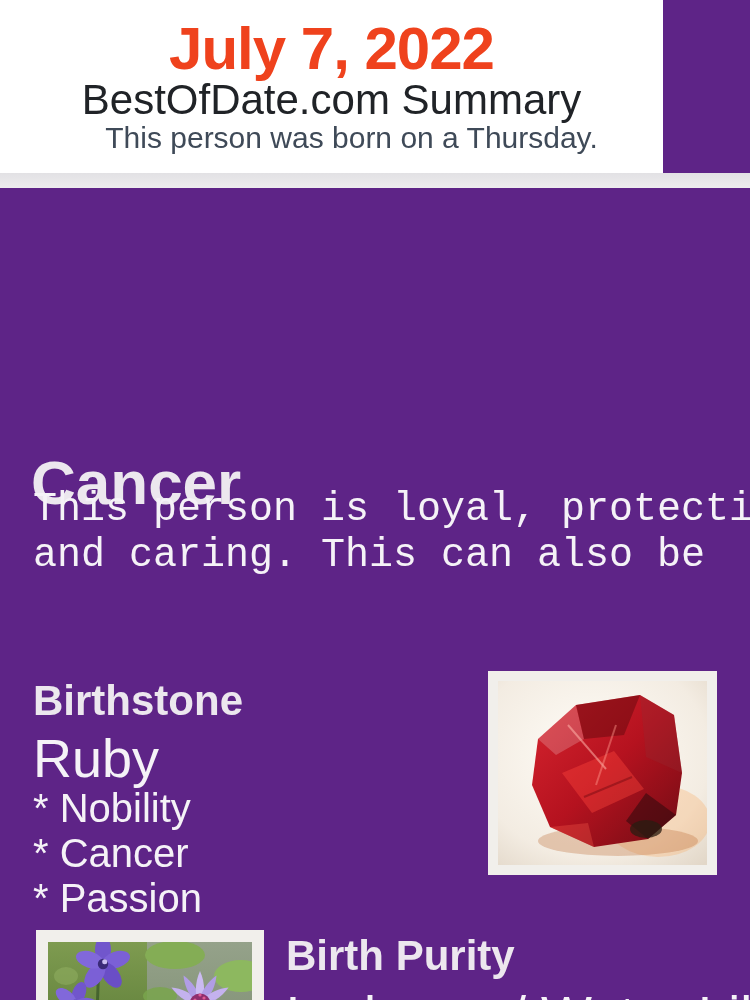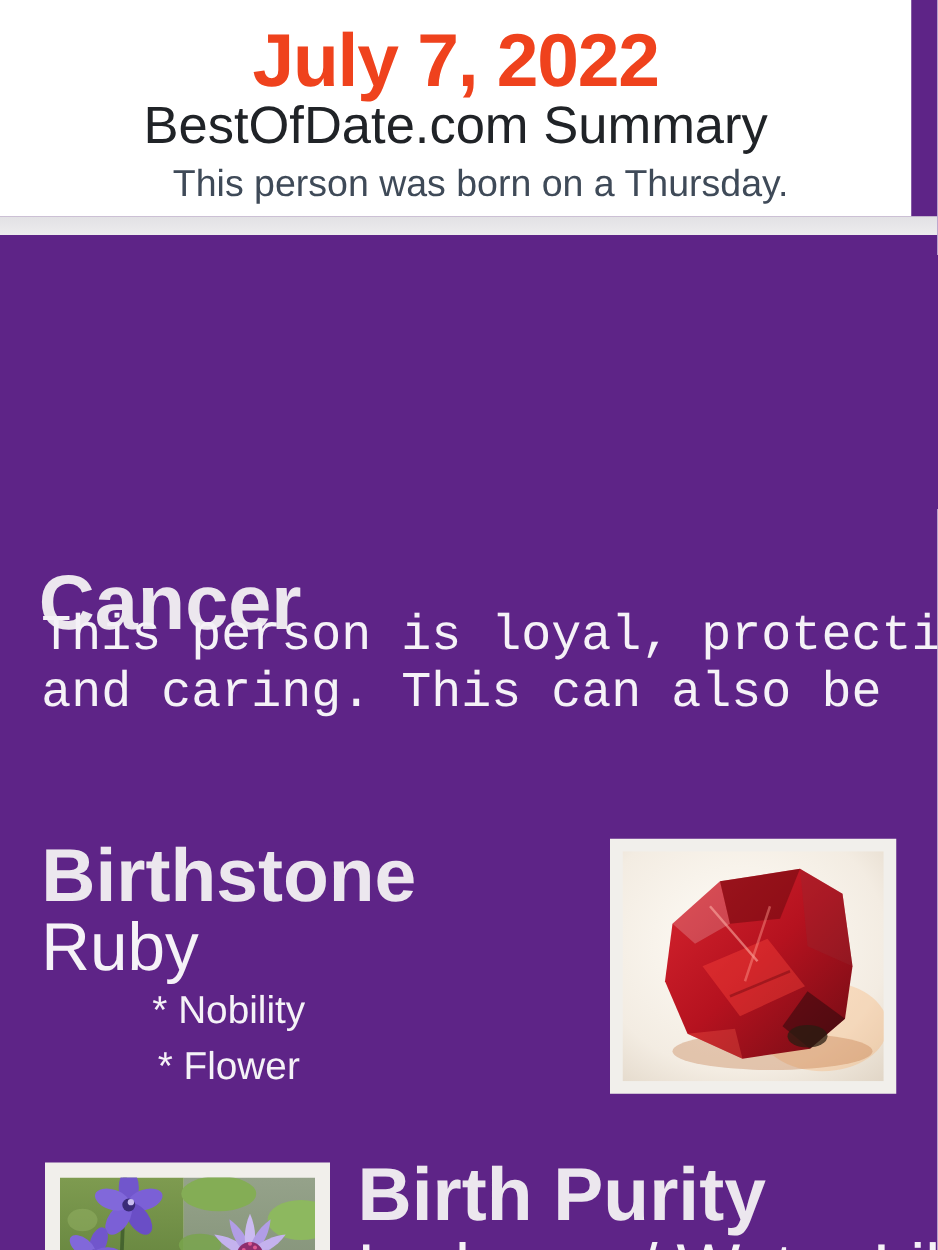--- a/index.html
+++ b/index.html
@@ -2,32 +2,32 @@
 <html style="--date_orange: #ef421d; --panel_purple: #5e2487; --divider_gray: #e6e5e7; --header_text: #202327; --born_text: #3f4a58; --panel_heading_text: #ece7ee; --panel_body_text: #f5f2f7;"><head>
 <meta charset="utf-8">
 <style>
   html,body{margin:0;padding:0;background:#fff;}
   .page{
     position:relative;width:750px;height:1000px;overflow:hidden;
     background:var(--panel_purple,#5e2487);
     font-family:"Liberation Sans","DejaVu Sans",sans-serif;
   }
   
-  .header{position:absolute;left:0;top:0;width:729px;height:173px;background:#ffffff;text-align:center;}
+  .header{position:absolute;left:0;top:0;width:663px;height:173px;background:#ffffff;text-align:center;}
   .date-title{padding-top:18px;font-size:60px;line-height:62px;font-weight:700;letter-spacing:-1px;color:var(--date_orange,#ef421d);}
   .site-summary{margin-top:3px;font-size:42px;line-height:34px;font-weight:500;color:var(--header_text,#202327);}
-  .born-line{margin-top:15px;font-size:30px;line-height:32px;color:var(--born_text,#3f4a58);padding-left:40px;}
+  .born-line{margin-top:5px;font-size:30px;line-height:32px;color:var(--born_text,#3f4a58);padding-left:40px;}
   .divider{position:absolute;left:0;top:173px;width:750px;height:15px;background:linear-gradient(180deg,#e2e1e4 0%,#edecee 100%);}
   
   .panel{position:absolute;left:0;top:192px;width:750px;height:708px;}
   .zodiac-title{position:absolute;left:31px;top:218px;font-size:62px;line-height:62px;font-weight:700;color:var(--panel_heading_text,#ece7ee);}
   .zodiac-desc{position:absolute;left:33px;top:295px;font-size:40px;line-height:46px;color:var(--panel_body_text,#f5f2f7);white-space:nowrap;font-family:Liberation Mono, monospace;}
-  .sec-heading{margin:0;font-size:60px;line-height:62px;font-weight:700;color:var(--panel_heading_text,#ece7ee);white-space:nowrap;}
+  .sec-heading{margin:0;font-size:42px;line-height:62px;font-weight:700;color:var(--panel_heading_text,#ece7ee);white-space:nowrap;}
   .sec-name{font-size:54px;line-height:44px;margin-top:4px;color:var(--panel_body_text,#f5f2f7);white-space:nowrap;}
-  .trait{font-size:31px;line-height:34px;margin-top:11px;color:var(--panel_body_text,#f5f2f7);white-space:nowrap;text-align:center;}
+  .trait{font-size:40px;line-height:34px;margin-top:11px;color:var(--panel_body_text,#f5f2f7);white-space:nowrap;}
   .bs-text{position:absolute;left:33px;top:478px;}
   .fl-text{position:absolute;left:286px;top:733px;}
   .fl-text .sec-name{margin-top:6px;}
   
   .photo{position:absolute;margin:0;background:#f1efeb;box-sizing:border-box;}
   .photo.ruby{left:488px;top:479px;width:229px;height:204px;padding:10px;}
   .photo.flowers{left:36px;top:738px;width:228px;height:208px;padding:12px;}
   .photo svg{display:block;}
 </style>
 </head>
@@ -49,21 +49,22 @@
 
     <div class="zodiac-desc">
       <div>This person is loyal, protective</div>
       <div>and caring. This can also be</div>
     </div>
 
     <section class="bs-text">
       <h2 class="sec-heading">Birthstone</h2>
       <div class="sec-name">Ruby</div>
       <div class="trait">* Nobility</div>
-      <div class="trait">* Flower</div>
+      <div class="trait">* Cancer</div>
+      <div class="trait">* Passion</div>
     </section>
 
     <figure class="photo ruby">
       <svg viewBox="0 0 209 184" width="209" height="184" xmlns="http://www.w3.org/2000/svg">
         <defs>
           <radialGradient id="rbg" cx="45%" cy="40%" r="80%">
             <stop offset="0" stop-color="#fffdf8"></stop>
               <stop offset="0.7" stop-color="#f3ece2"></stop>
               <stop offset="1" stop-color="#e2d7c8"></stop>
           </radialGradient>

